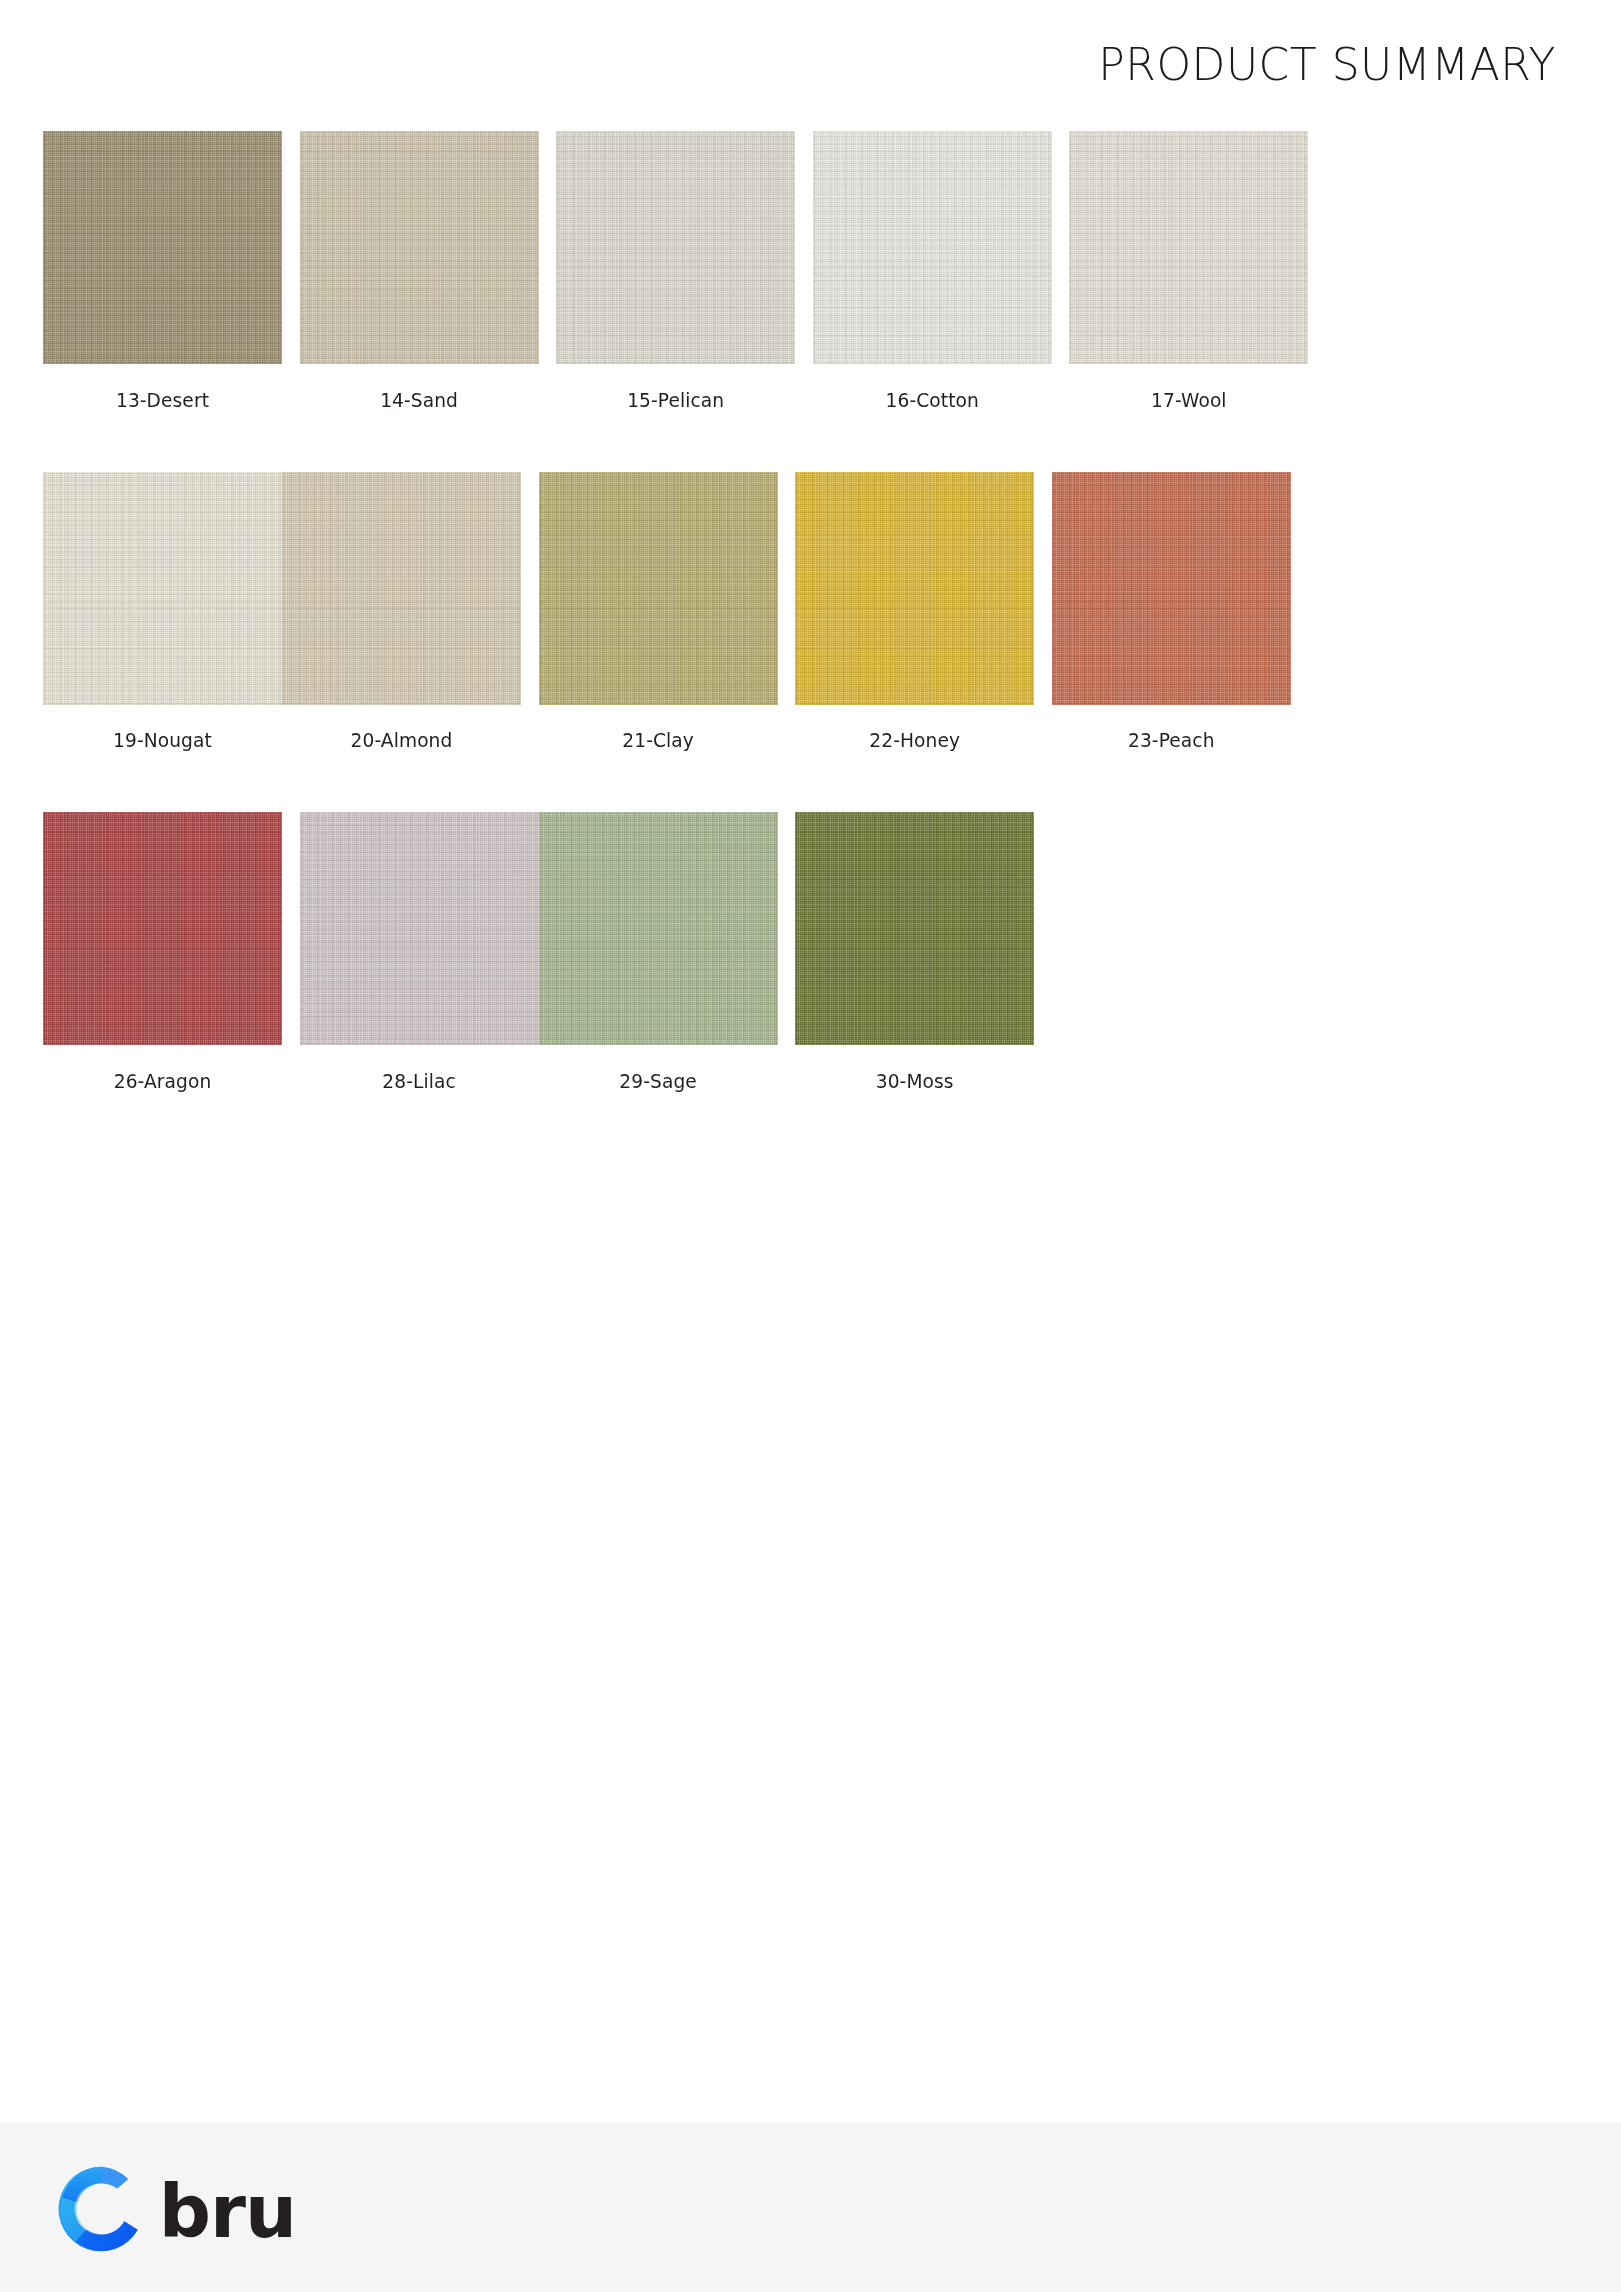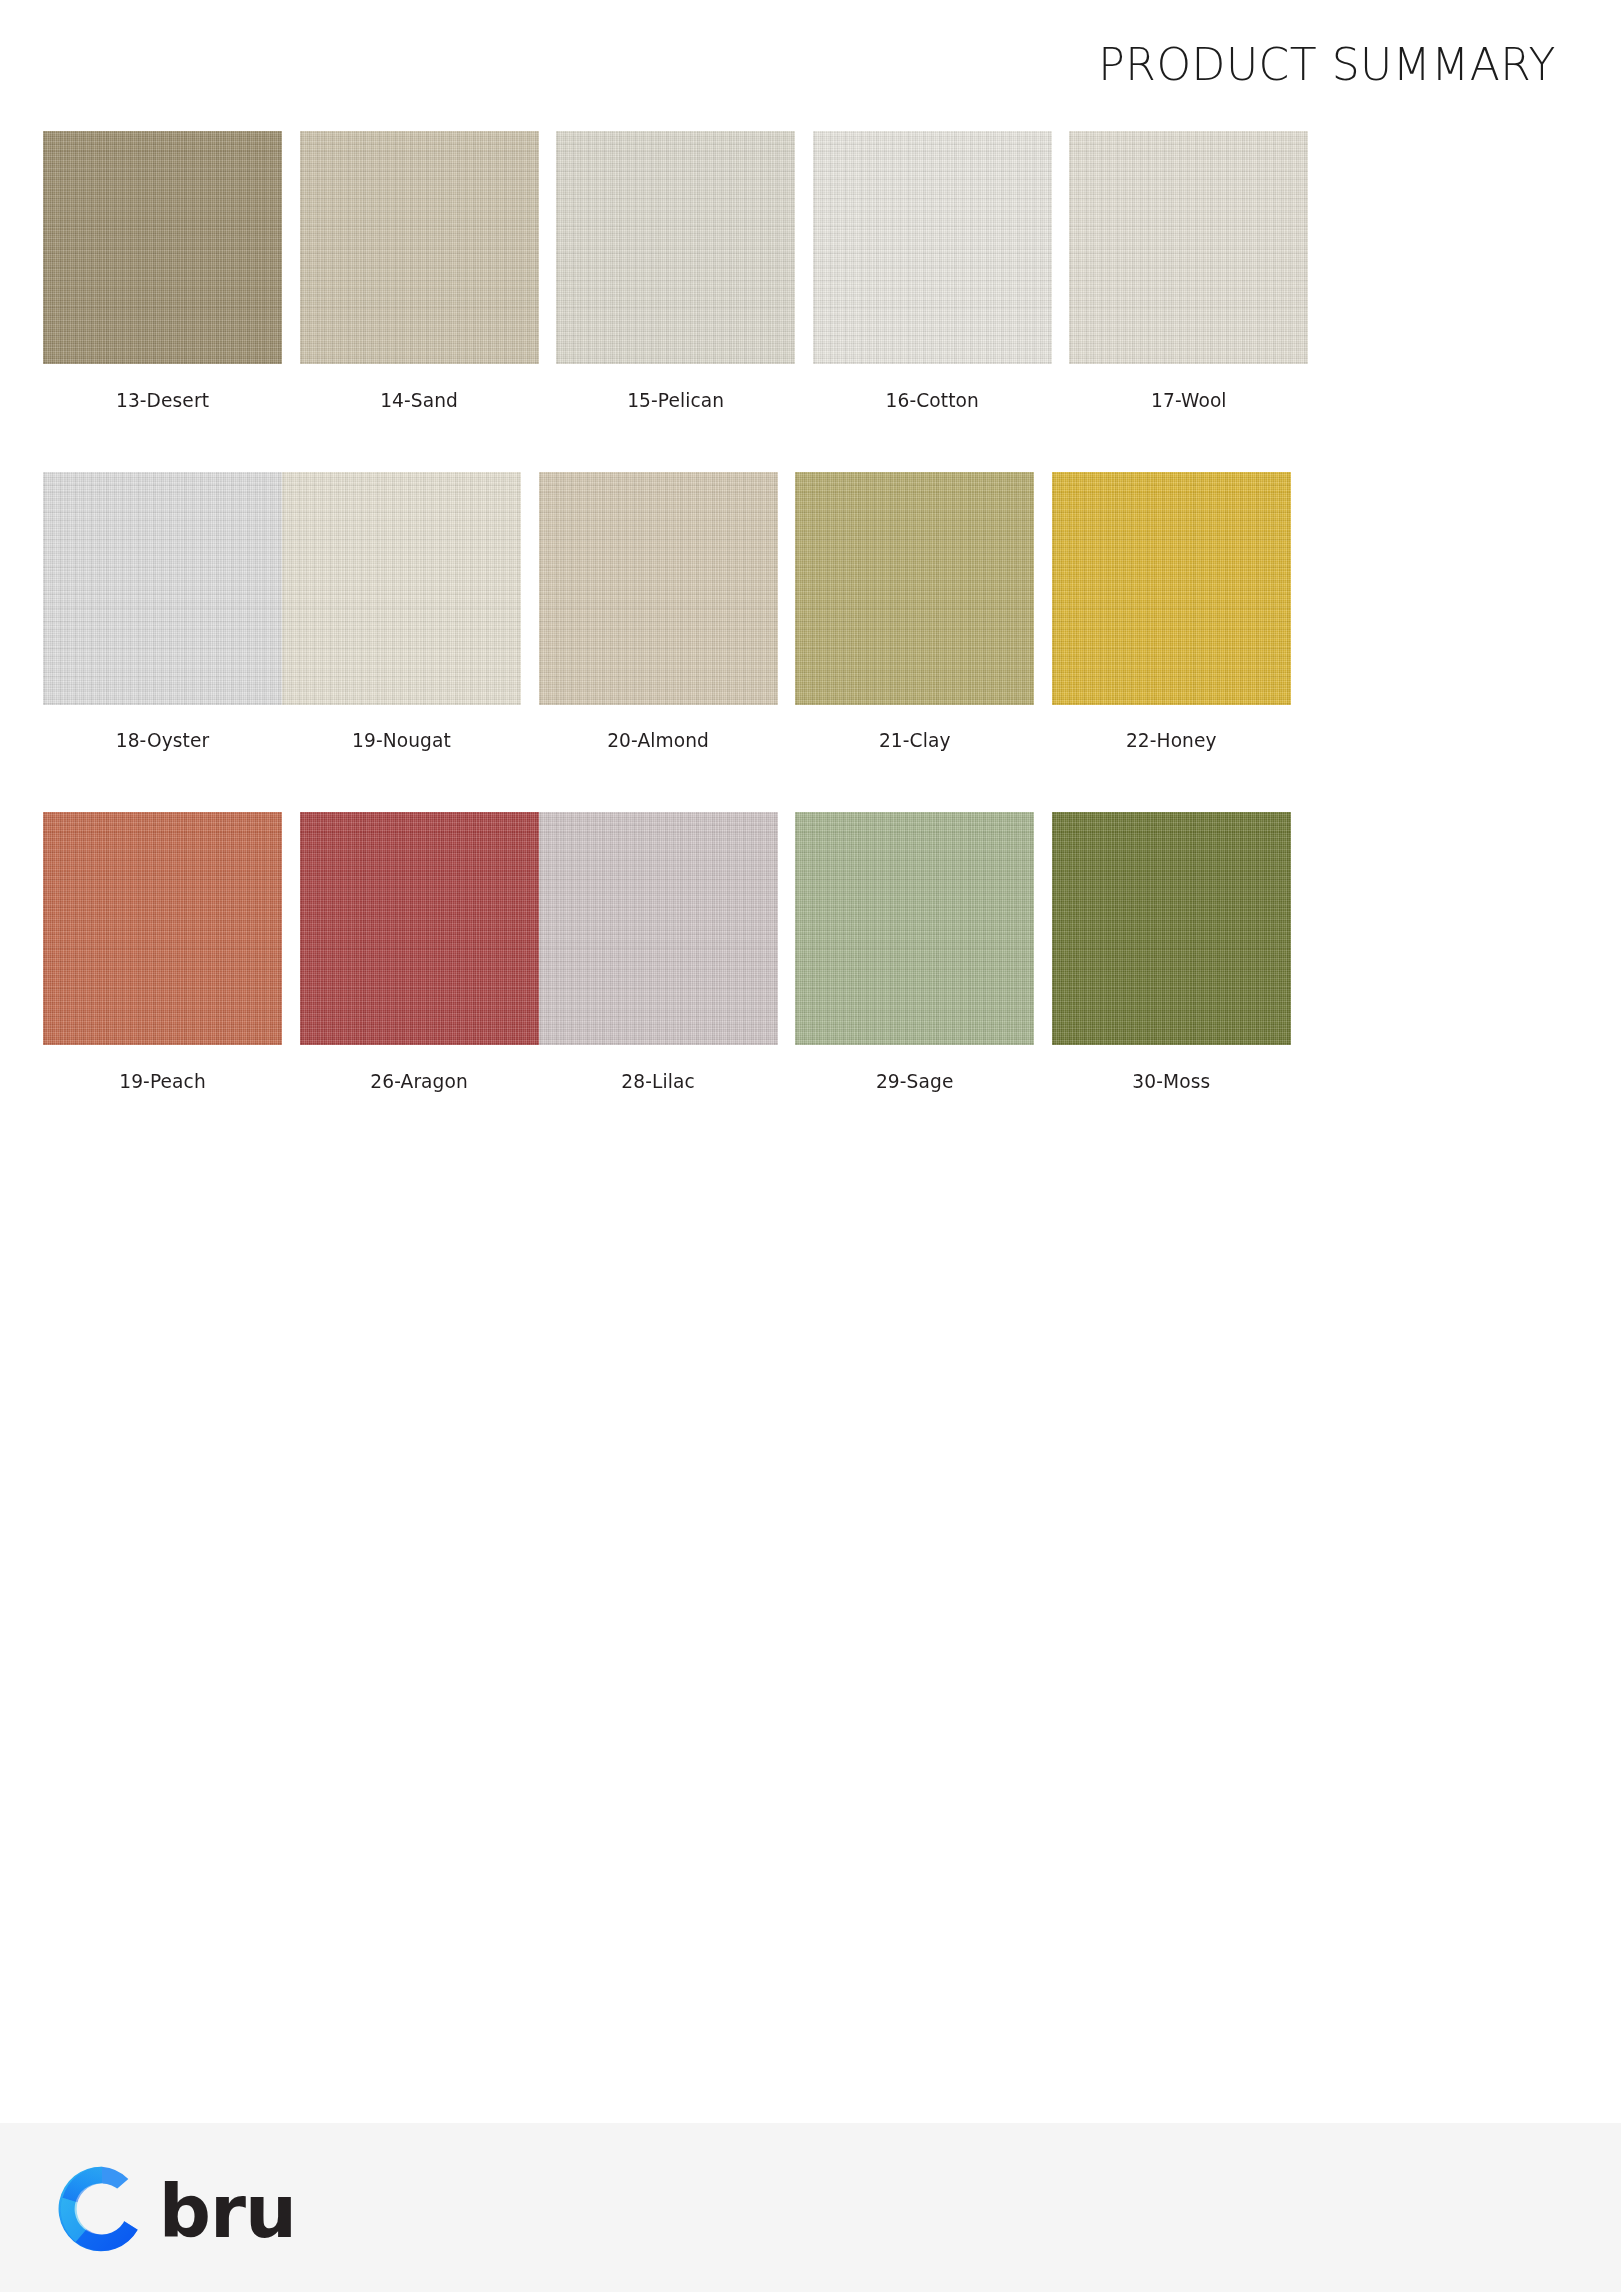--- a/index.html
+++ b/index.html
@@ -171,42 +171,38 @@
     </div>
     <div class="swatch-cell">
       <div class="swatch-chip" style="background-color: rgb(232, 230, 223);"></div>
       <div class="swatch-label">16-Cotton</div>
     </div>
     <div class="swatch-cell">
       <div class="swatch-chip" style="background-color: rgb(227, 223, 211);"></div>
       <div class="swatch-label">17-Wool</div>
     </div>
     <div class="swatch-cell">
-      <div class="swatch-chip" style="background-color: rgb(222, 222, 222);"></div>
-      <div class="swatch-label">18-Oyster</div>
-    </div>
-    <div class="swatch-cell">
       <div class="swatch-chip" style="background-color: rgb(230, 225, 210);"></div>
       <div class="swatch-label">19-Nougat</div>
     </div>
     <div class="swatch-cell">
       <div class="swatch-chip" style="background-color: rgb(213, 201, 178);"></div>
       <div class="swatch-label">20-Almond</div>
     </div>
     <div class="swatch-cell">
       <div class="swatch-chip" style="background-color: rgb(182, 172, 109);"></div>
       <div class="swatch-label">21-Clay</div>
     </div>
     <div class="swatch-cell">
       <div class="swatch-chip" style="background-color: rgb(221, 182, 48);"></div>
       <div class="swatch-label">22-Honey</div>
     </div>
     <div class="swatch-cell">
       <div class="swatch-chip" style="background-color: rgb(196, 104, 74);"></div>
-      <div class="swatch-label">19-Peach</div>
+      <div class="swatch-label">23-Peach</div>
     </div>
     <div class="swatch-cell">
       <div class="swatch-chip" style="background-color: rgb(169, 63, 64);"></div>
       <div class="swatch-label">26-Aragon</div>
     </div>
     <div class="swatch-cell">
       <div class="swatch-chip" style="background-color: rgb(207, 197, 198);"></div>
       <div class="swatch-label">28-Lilac</div>
     </div>
     <div class="swatch-cell">

